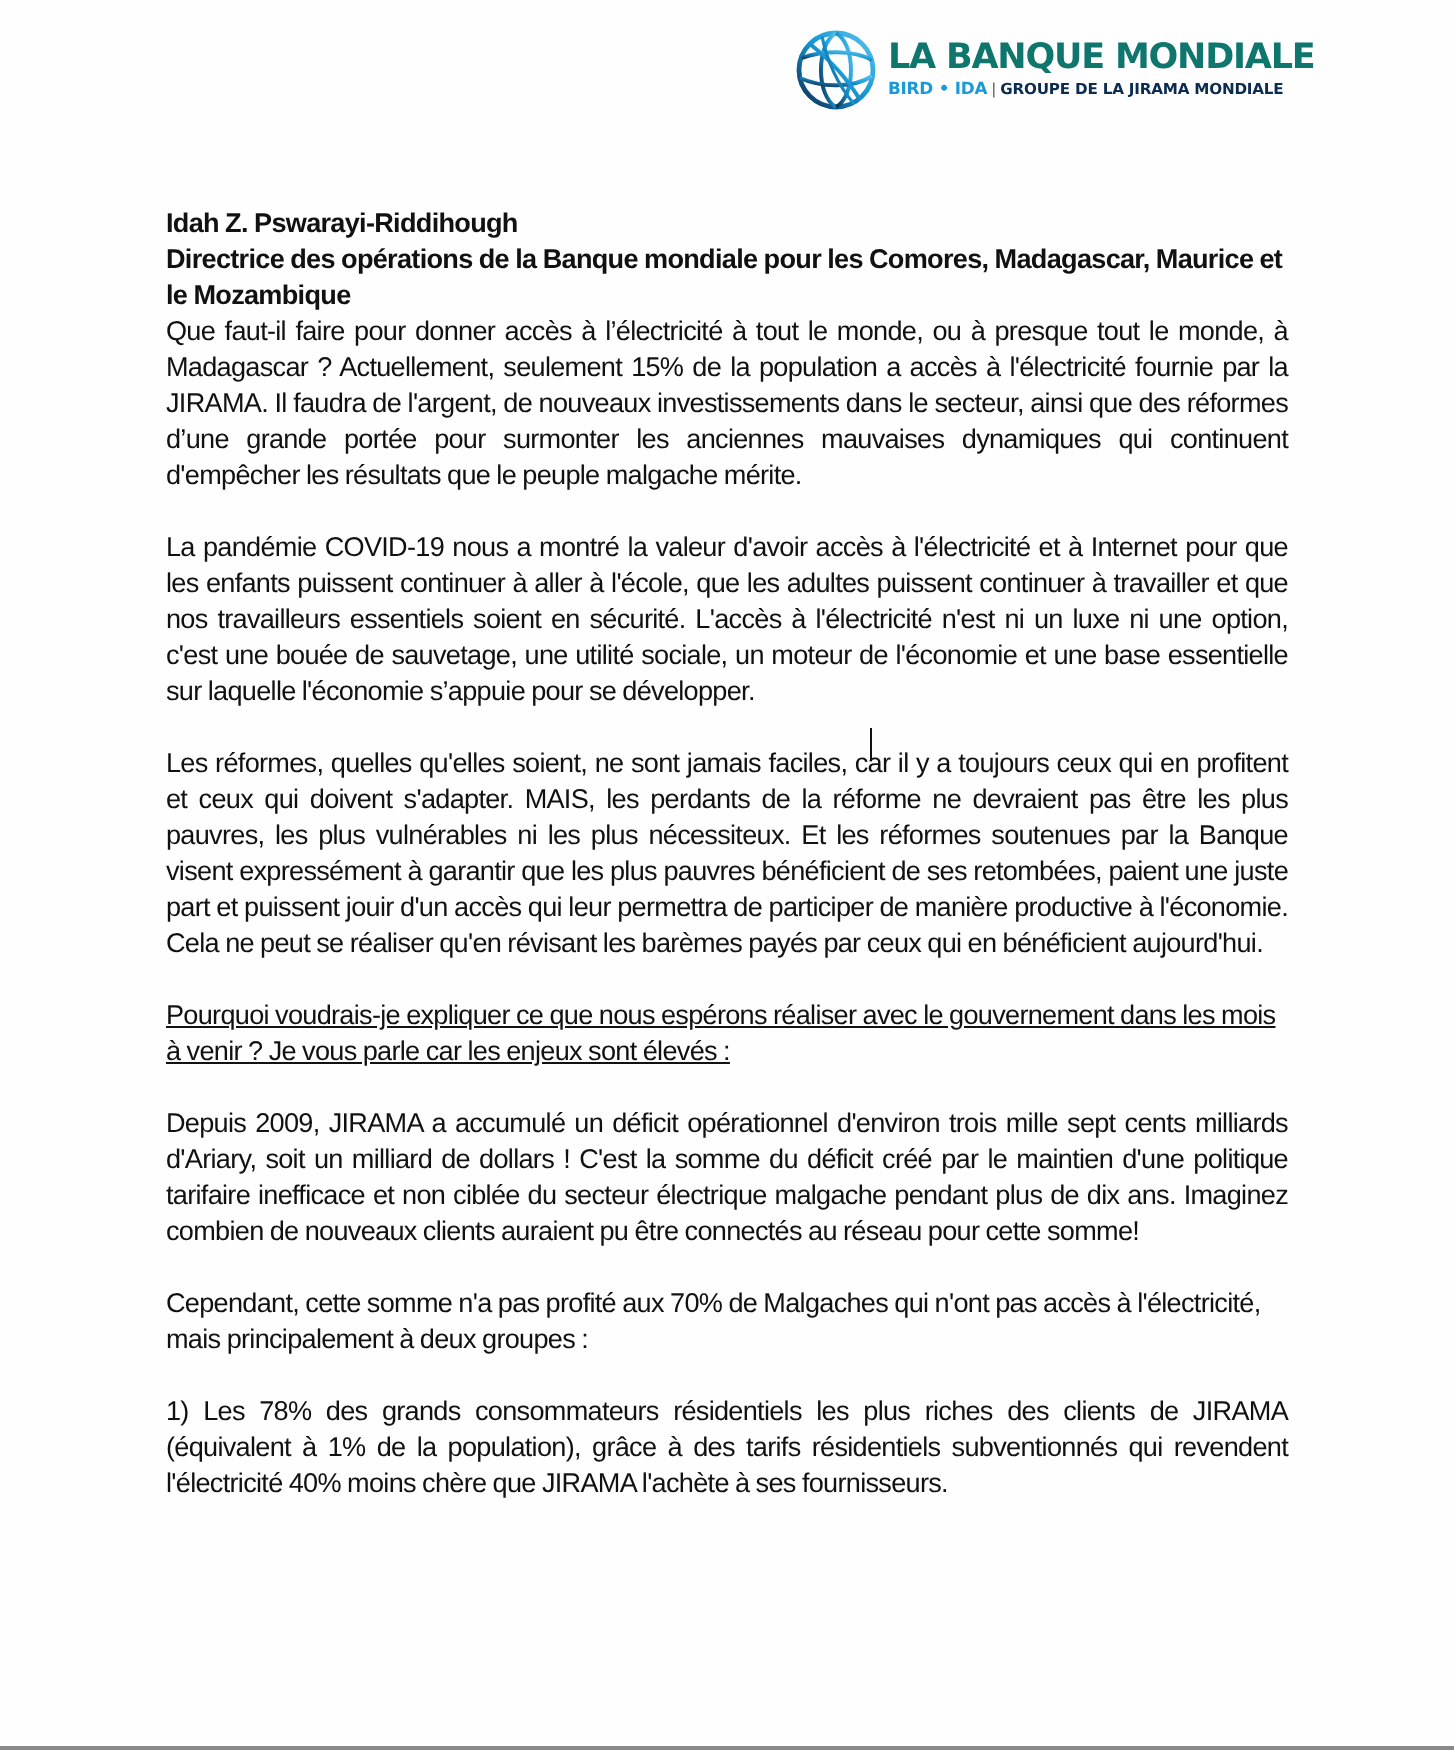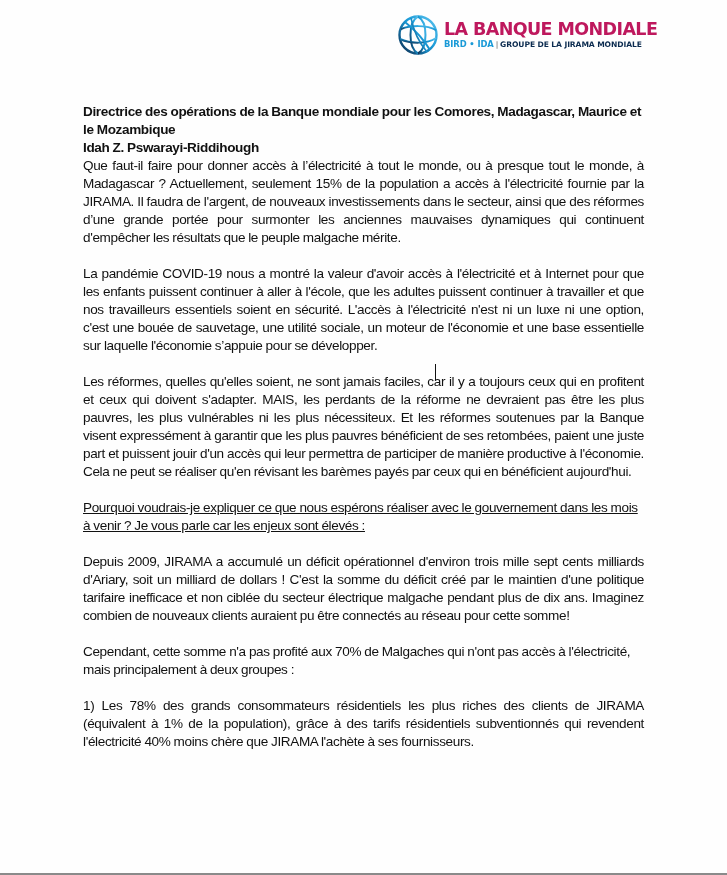--- a/index.html
+++ b/index.html
@@ -44,21 +44,21 @@
   .logo-text {
     display: flex;
     flex-direction: column;
     justify-content: center;
   }
   .logo-title {
     font-family: "DejaVu Sans", sans-serif;
     font-weight: bold;
     font-size: 17.5px;
     letter-spacing: -0.6px;
-    color: #be185d;
+    color: #0f766e;
     line-height: 19px;
     white-space: nowrap;
   }
   .logo-sub {
     font-family: "DejaVu Sans", sans-serif;
     font-weight: bold;
     font-size: 7.6px;
     line-height: 10px;
     white-space: nowrap;
     color: #0b2b4f;
@@ -123,22 +123,22 @@
     <div class="logo-text">
       <div class="logo-title">LA BANQUE MONDIALE</div>
       <div class="logo-sub">
         <span class="bird">BIRD • IDA</span><span class="sep">|</span><span>GROUPE DE LA JIRAMA MONDIALE</span>
       </div>
     </div>
   </div>
 
   <div class="content">
     <div class="author">
+      <div>Idah Z. Pswarayi-Riddihough</div>
       <div>Directrice des opérations de la Banque mondiale pour les Comores, Madagascar, Maurice et le Mozambique</div>
-      <div>Idah Z. Pswarayi-Riddihough</div>
     </div>
 
     <p class="first-para">Que faut-il faire pour donner accès à l’électricité à tout le monde, ou à presque tout le monde, à Madagascar ? Actuellement, seulement 15% de la population a accès à l'électricité fournie par la JIRAMA. Il faudra de l'argent, de nouveaux investissements dans le secteur, ainsi que des réformes d’une grande portée pour surmonter les anciennes mauvaises dynamiques qui continuent d'empêcher les résultats que le peuple malgache mérite.</p>
     <p>La pandémie COVID-19 nous a montré la valeur d'avoir accès à l'électricité et à Internet pour que les enfants puissent continuer à aller à l'école, que les adultes puissent continuer à travailler et que nos travailleurs essentiels soient en sécurité. L'accès à l'électricité n'est ni un luxe ni une option, c'est une bouée de sauvetage, une utilité sociale, un moteur de l'économie et une base essentielle sur laquelle l'économie s’appuie pour se développer.</p>
     <p>Les réformes, quelles qu'elles soient, ne sont jamais faciles, car il y a toujours ceux qui en profitent et ceux qui doivent s'adapter. MAIS, les perdants de la réforme ne devraient pas être les plus pauvres, les plus vulnérables ni les plus nécessiteux. Et les réformes soutenues par la Banque visent expressément à garantir que les plus pauvres bénéficient de ses retombées, paient une juste part et puissent jouir d'un accès qui leur permettra de participer de manière productive à l'économie. Cela ne peut se réaliser qu'en révisant les barèmes payés par ceux qui en bénéficient aujourd'hui.</p>
     <p class="last-left" style="text-align:left">Pourquoi voudrais-je expliquer ce que nous espérons réaliser avec le gouvernement dans les mois à venir ? Je vous parle car les enjeux sont élevés :</p>
     <p>Depuis 2009, JIRAMA a accumulé un déficit opérationnel d'environ trois mille sept cents milliards d'Ariary, soit un milliard de dollars ! C'est la somme du déficit créé par le maintien d'une politique tarifaire inefficace et non ciblée du secteur électrique malgache pendant plus de dix ans. Imaginez combien de nouveaux clients auraient pu être connectés au réseau pour cette somme!</p>
     <p style="text-align:left">Cependant, cette somme n'a pas profité aux 70% de Malgaches qui n'ont pas accès à l'électricité, mais principalement à deux groupes :</p>
     <p>1) Les 78% des grands consommateurs résidentiels les plus riches des clients de JIRAMA (équivalent à 1% de la population), grâce à des tarifs résidentiels subventionnés qui revendent l'électricité 40% moins chère que JIRAMA l'achète à ses fournisseurs.</p>
   </div>

